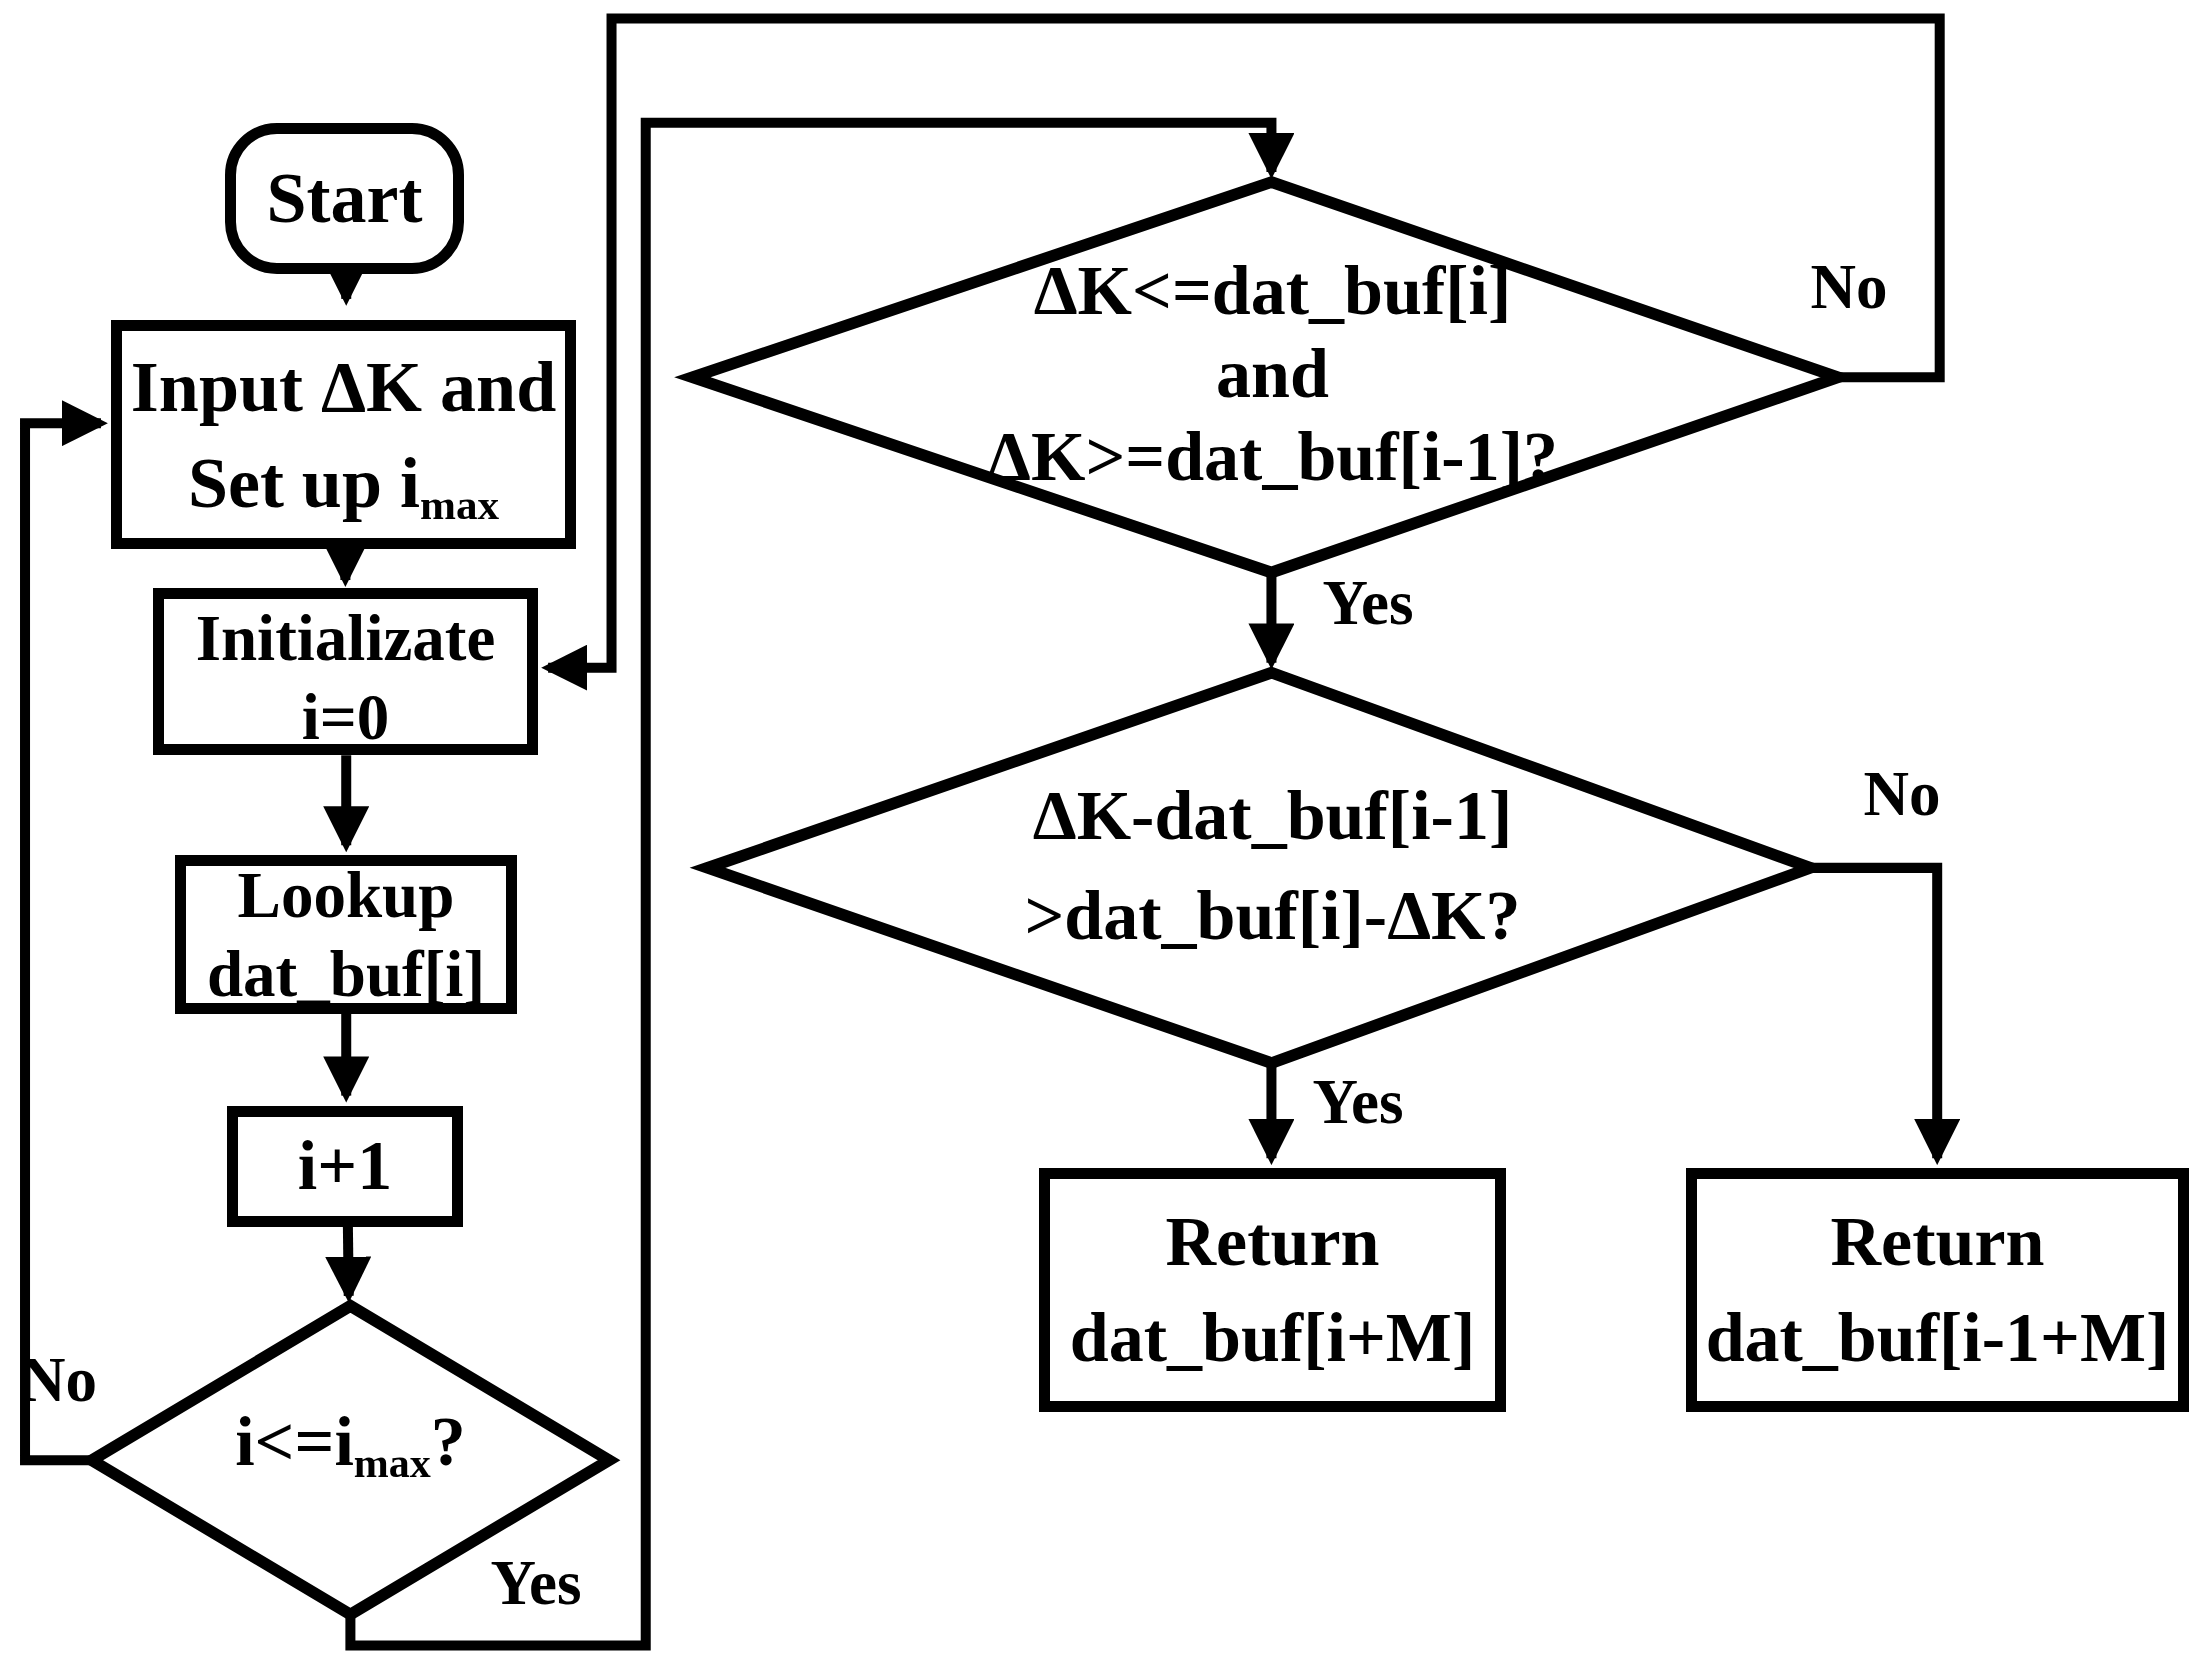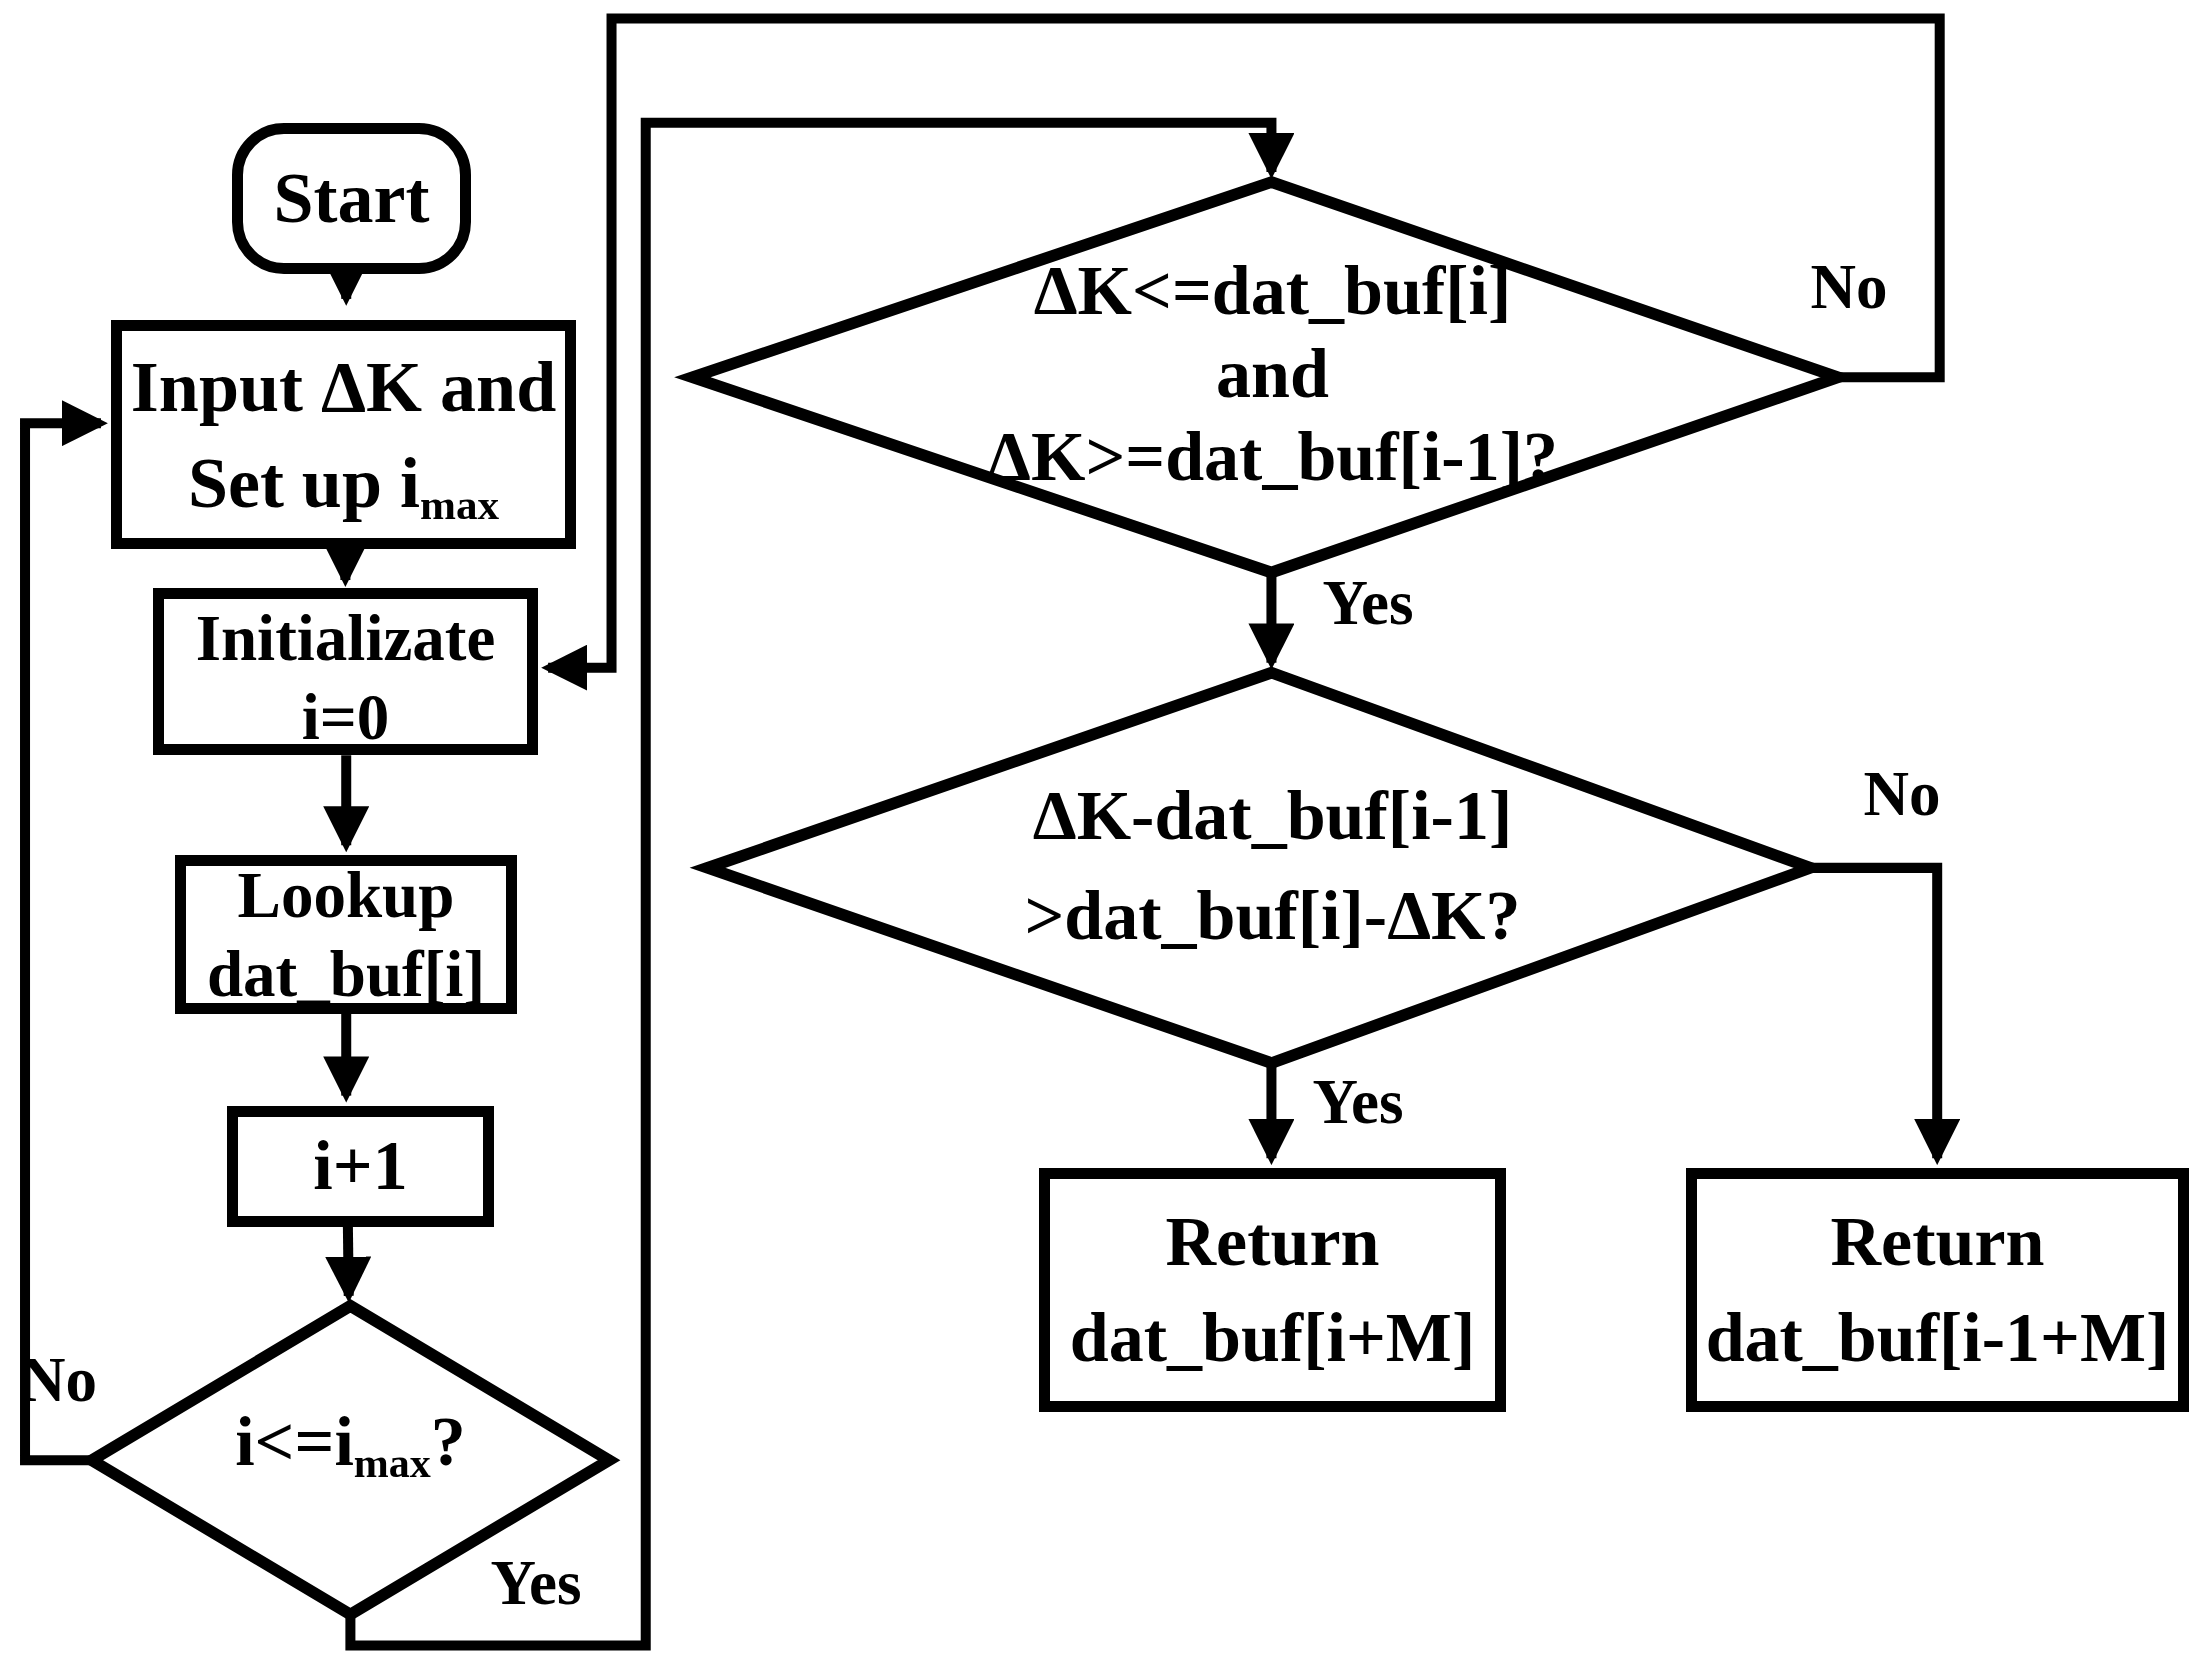--- a/index.html
+++ b/index.html
@@ -74,40 +74,40 @@
     <polyline points="2203,452 2325,452 2325,22 733,22 733,800 657,800" fill="none" stroke="#000000" stroke-width="12" marker-end="url(#arrow)"></polyline>
     <polyline points="1524,686 1524,794" fill="none" stroke="#000000" stroke-width="12" marker-end="url(#arrow)"></polyline>
     <polyline points="1524,1274 1524,1388" fill="none" stroke="#000000" stroke-width="12" marker-end="url(#arrow)"></polyline>
     <polyline points="2170,1040 2322,1040 2322,1388" fill="none" stroke="#000000" stroke-width="12" marker-end="url(#arrow)"></polyline>
 
     <polygon points="420,1565 730,1750 420,1935 110,1750" fill="#ffffff" stroke="#000000" stroke-width="14"></polygon>
     <polygon points="1524,218 2203,452 1524,686 830,452" fill="#ffffff" stroke="#000000" stroke-width="14"></polygon>
     <polygon points="1524,806 2170,1040 1524,1274 848,1040" fill="#ffffff" stroke="#000000" stroke-width="14"></polygon>
   </svg>
 
-  <div class="node terminal fs-start" style="left:232px; top:123px; width:239px; height:151px;">
+  <div class="node terminal fs-start" style="left:225px; top:123px; width:239px; height:151px;">
     <span class="tline">Start</span>
   </div>
 
   <div class="node fs-input" style="left:111px; top:309px; width:465px; height:229px;margin-top:11px;">
     <span class="tline">Input ΔK and</span>
     <span class="tline"><span>Set up i</span><span class="sub">max</span></span>
   </div>
 
   <div class="node fs-init" style="left:153px; top:588px; width:385px; height:167px;justify-content:space-between;">
     <span class="tline">Initializate</span>
     <span class="tline">i=0</span>
   </div>
 
   <div class="node fs-look" style="left:175px; top:855px; width:342px; height:159px;">
     <span class="tline">Lookup</span>
     <span class="tline">dat_buf[i]</span>
   </div>
 
-  <div class="node fs-inc" style="left:227px; top:1106px; width:267px; height:121px;text-align:center;">
+  <div class="node fs-inc" style="left:227px; top:1106px; width:236px; height:121px;text-align:center;">
     <span class="tline">i+1</span>
   </div>
 
   <div class="node fs-ret" style="left:1039px; top:1168px; width:467px; height:244px;">
     <span class="tline">Return</span>
     <span class="tline">dat_buf[i+M]</span>
   </div>
 
   <div class="node fs-ret" style="left:1686px; top:1168px; width:503px; height:244px;">
     <span class="tline">Return</span>

